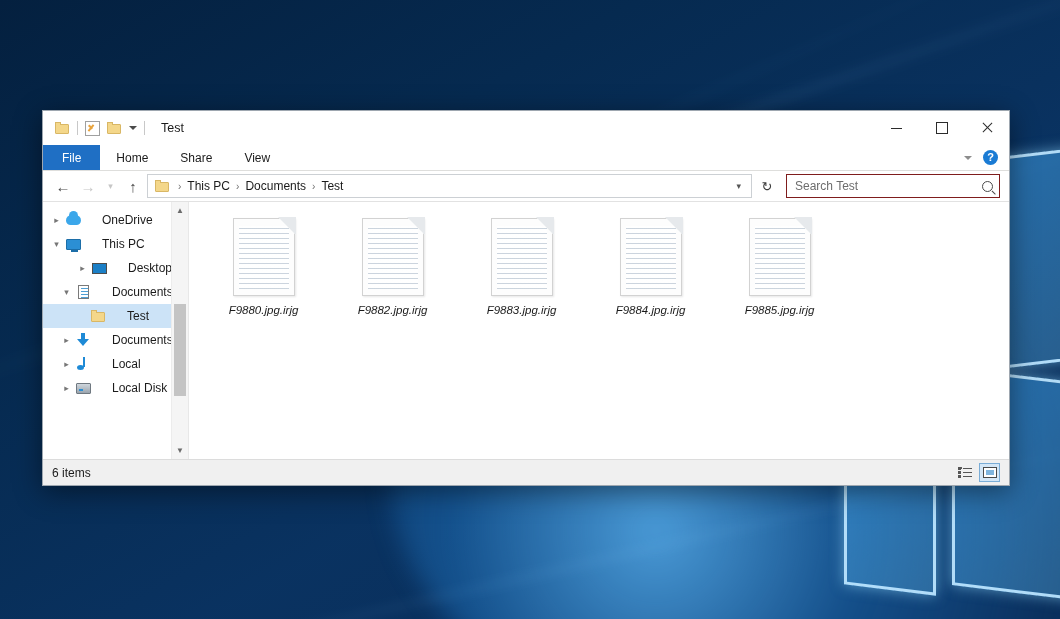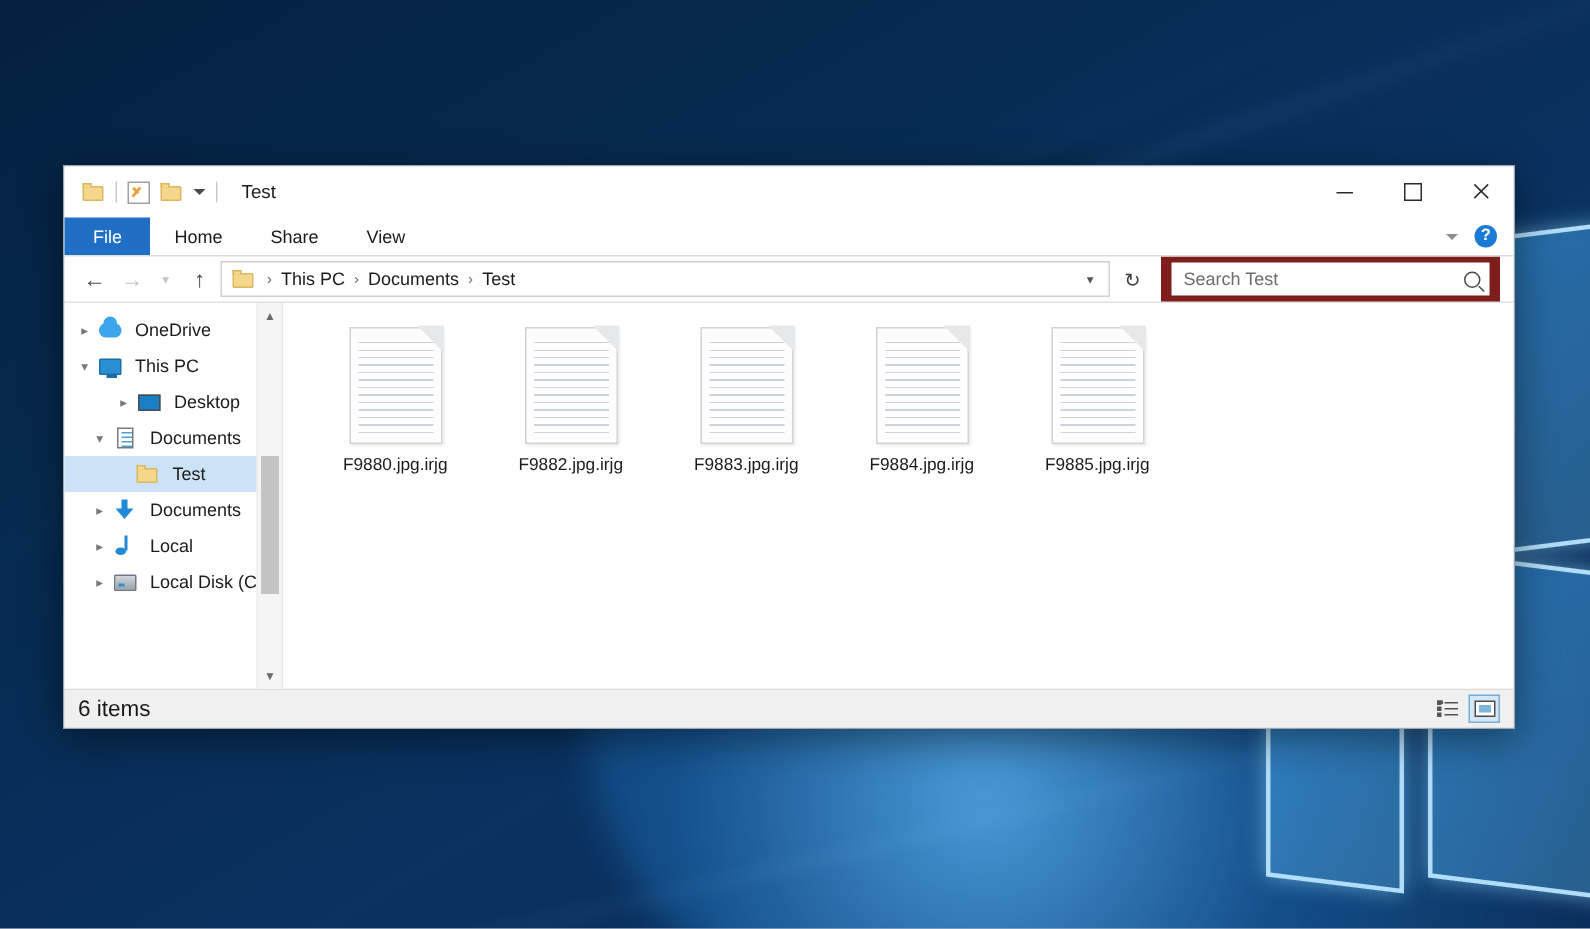--- a/index.html
+++ b/index.html
@@ -78,37 +78,37 @@
   .addrrow{height:30px;background:#ffffff;display:flex;align-items:center;padding:0 9px;gap:3px;flex:0 0 auto;}
   .navbtn{width:22px;height:22px;display:flex;align-items:center;justify-content:center;color:#4a4a4a;font-size:15px;}
   .navbtn.dim{color:#c6c6c6;}
   .navbtn.small{width:17px;font-size:9px;}
   .addrbox{flex:1;height:22px;border:1px solid #ccd0d4;background:#fff;display:flex;align-items:center;padding:0 4px;min-width:0;}
   .crumbfolder{margin:0 5px 0 3px;}
   .crumb{font-size:12px;color:#1b1b1b;padding:0 3px;white-space:nowrap;}
   .csep{color:#6f6f6f;font-size:10px;padding:0 3px;}
   .addr-caret{margin-left:auto;padding:0 6px;color:#555;font-size:9px;}
   .refresh{width:22px;height:22px;display:flex;align-items:center;justify-content:center;font-size:13px;color:#3c3c3c;border:1px solid transparent;}
-  .searchbox{width:200px;height:22px;border:7px solid #7f1d1d;background:#fff;display:flex;align-items:center;padding:0 6px;margin-left:4px;}
+  .searchbox{width:200px;height:22px;border:1px solid #7f1d1d;background:#fff;display:flex;align-items:center;padding:0 6px;margin-left:4px;}
   .searchbox input{border:none;outline:none;flex:1;font-size:12px;font-family:"Liberation Sans",sans-serif;color:#1b1b1b;background:transparent;min-width:0;}
   .searchbox input::placeholder{color:#6d6d6d;}
   .mag{width:9px;height:9px;border:1.4px solid #4a4a4a;border-radius:50%;position:relative;margin-left:4px;}
   .mag:after{content:"";position:absolute;right:-4px;bottom:-3px;width:5px;height:1.4px;background:#4a4a4a;transform:rotate(45deg);}
 
   
   .ebody{flex:1;display:flex;min-height:0;border-top:1px solid #e2e2e2;}
   .sidebar{width:145px;background:#ffffff;position:relative;overflow:hidden;border-right:1px solid #e8e8e8;}
   .tree{padding-top:6px;}
   .trow{height:24px;display:flex;align-items:center;font-size:12px;color:#1b1b1b;padding-right:4px;white-space:nowrap;}
   .trow.sel{background:#cce3f7;}
   .exp{width:15px;text-align:center;color:#767676;font-size:9px;flex:0 0 auto;}
   .exp.open:after{content:"\25BE";}
   .exp.closed:after{content:"\25B8";}
   .ticon{width:18px;display:flex;align-items:center;justify-content:center;flex:0 0 auto;}
-  .tlabel{margin-left:8px;}
+  .tlabel{margin-left:20px;}
   
   .ic-cloud{width:15px;height:10px;background:#3ba7ea;border-radius:6px 6px 5px 5px;position:relative;}
   .ic-cloud:before{content:"";position:absolute;left:3px;top:-4px;width:9px;height:9px;background:#3ba7ea;border-radius:50%;}
   .ic-pc{width:15px;height:11px;background:#2b8fd4;border:1px solid #1c6ea8;border-radius:1px;position:relative;box-sizing:border-box;}
   .ic-pc:after{content:"";position:absolute;left:4px;bottom:-3px;width:7px;height:2px;background:#1c6ea8;}
   .ic-desk{width:15px;height:11px;background:#1b7fc6;border:1.5px solid #4c4c4c;box-sizing:border-box;}
   .ic-doc{width:11px;height:14px;background:#fff;border:1px solid #7a7a7a;position:relative;box-sizing:border-box;}
   .ic-doc:after{content:"";position:absolute;left:2px;top:2px;width:7px;height:1px;background:#4f9fd4;box-shadow:0 3px 0 #4f9fd4,0 6px 0 #4f9fd4,0 9px 0 #4f9fd4;}
   .ic-dl{width:14px;height:14px;position:relative;}
   .ic-dl:before{content:"";position:absolute;left:5px;top:0;width:4px;height:7px;background:#1e8ad6;}
@@ -123,33 +123,33 @@
   .ic-disk{width:15px;height:11px;background:linear-gradient(#cfd6dd,#9aa4ad);border:1px solid #6f7880;border-radius:1px;position:relative;box-sizing:border-box;}
   .ic-disk:after{content:"";position:absolute;left:2px;bottom:2px;width:4px;height:2px;background:#2b8fd4;}
   
   .sbar{position:absolute;right:0;top:0;width:16px;height:100%;background:#f5f5f5;border-left:1px solid #ececec;}
   .sb-arrow{height:17px;display:flex;align-items:center;justify-content:center;font-size:8px;color:#6b6b6b;}
   .sb-arrow.bottom{position:absolute;bottom:0;width:100%;}
   .sb-thumb{position:absolute;left:2px;width:12px;top:102px;height:92px;background:#c4c4c4;}
 
   
   .content{flex:1;background:#fff;position:relative;overflow:hidden;}
-  .filegrid{display:flex;flex-wrap:wrap;padding:12px 0 0 18px;gap:4px;}
+  .filegrid{display:flex;flex-wrap:wrap;padding:12px 0 0 18px;gap:16px;font-style:italic;}
   .fileitem{width:113px;height:118px;display:flex;flex-direction:column;align-items:center;padding-top:4px;}
   .fi-icon{width:62px;height:78px;position:relative;}
   .page{position:absolute;inset:0;background:#fdfdfd;border:1px solid #d2d2d2;box-shadow:1px 1px 2px rgba(0,0,0,.10);}
   .page-lines{position:absolute;left:6px;right:6px;top:8px;bottom:7px;
     background:repeating-linear-gradient(#ffffff 0 2px,#c9d2dc 2px 3px,#ffffff 3px 5px);opacity:.95;}
   .fold-tri{position:absolute;right:-1px;top:-1px;width:0;height:0;border-left:18px solid transparent;border-top:18px solid #ffffff;}
   .fold-shade{position:absolute;right:-1px;top:-1px;width:0;height:0;border-left:18px solid transparent;border-top:18px solid #e6e9ec;}
   .fi-label{margin-top:7px;font-size:11.5px;color:#1b1b1b;text-align:center;line-height:14px;}
 
   
   .statusbar{height:25px;background:#f0f0f0;border-top:1px solid #dcdcdc;display:flex;align-items:center;padding:0 9px;flex:0 0 auto;}
-  .status-txt{font-size:15px;color:#1b1b1b;}
+  .status-txt{font-size:12px;color:#1b1b1b;}
   .viewbtns{margin-left:auto;display:flex;gap:4px;align-items:center;}
   .vbtn{width:21px;height:19px;display:flex;align-items:center;justify-content:center;border:1px solid transparent;box-sizing:border-box;}
   .vbtn.active{border:1px solid #7aadd7;background:#d4e7f7;}
   .vb-details{width:14px;height:11px;position:relative;}
   .vb-details:before{content:"";position:absolute;left:0;top:0;width:4px;height:11px;
      background:linear-gradient(#5a5a5a 0 2px,transparent 2px 4px) repeat-y;border:0;}
   .vb-details i{position:absolute;left:0;top:0;width:3px;height:3px;background:#555;box-shadow:0 4px 0 #555,0 8px 0 #555;}
   .vb-details b{position:absolute;left:5px;top:1px;width:9px;height:1px;background:#555;box-shadow:0 4px 0 #555,0 8px 0 #555;}
   .vb-large{width:14px;height:11px;border:1px solid #4a4a4a;box-sizing:border-box;position:relative;background:#fff;}
   .vb-large:after{content:"";position:absolute;left:2px;top:2px;right:2px;bottom:2px;background:#7fb4dd;}

